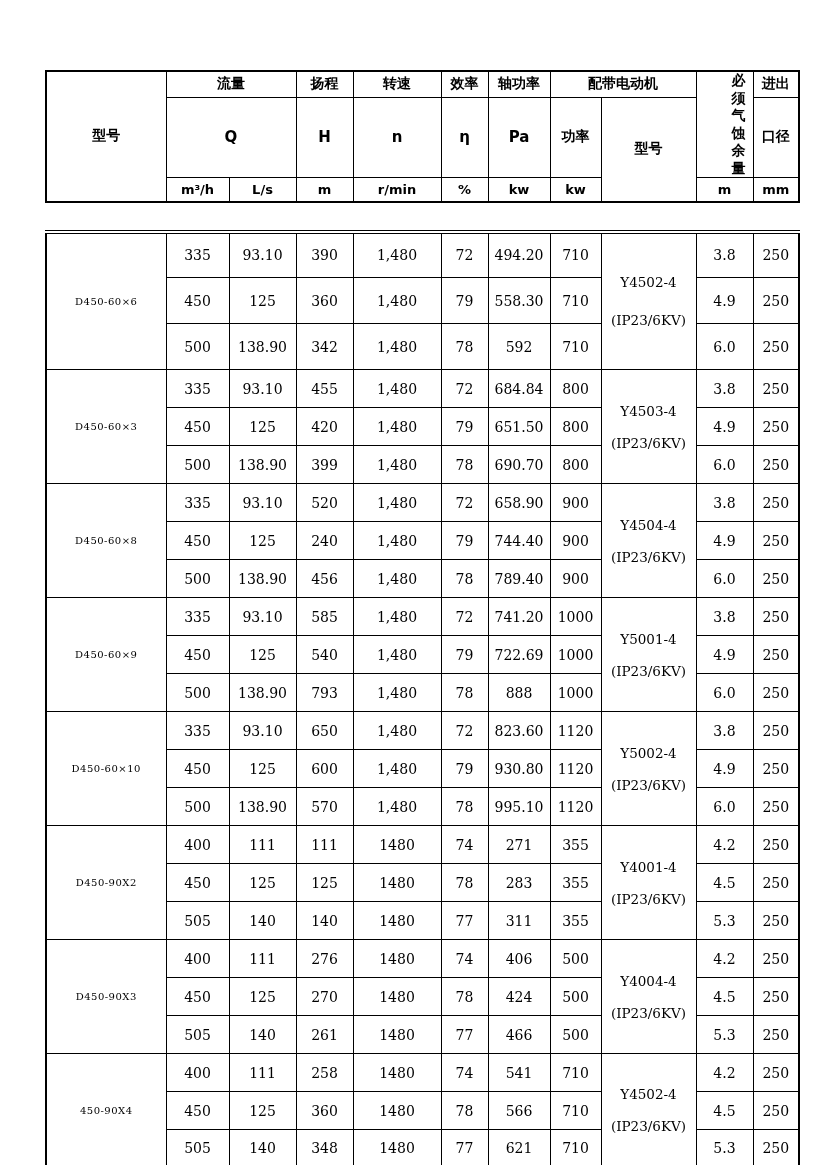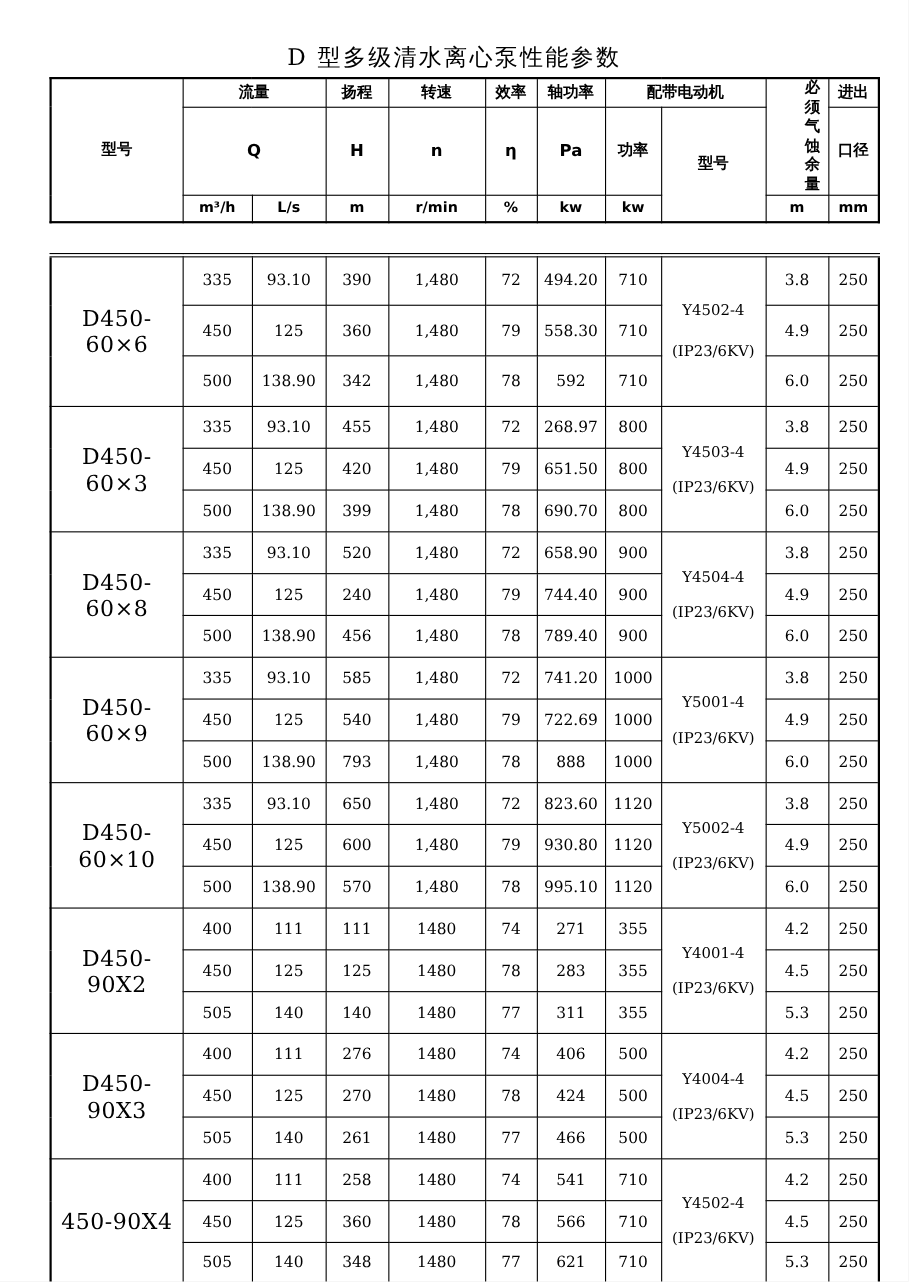--- a/index.html
+++ b/index.html
@@ -42,30 +42,29 @@
   tr.hrow2 { height: 34px; }
   tr.hrow3 { height: 24px; }
   .two-line div { line-height: 1.25; margin-left: 28px; }
   table.body-tbl {
     margin-top: 27px;
     border: 2px solid #000;
     border-top: 4px double #000;
   }
   table.body-tbl tr { height: 38px; }
   table.body-tbl tbody:first-of-type tr { height: 46px; }
-  td.model-cell { font-size: 20px; letter-spacing: 0.5px; margin-left: 48px; }
+  td.model-cell { font-size: 10px; letter-spacing: 0.5px; margin-left: 48px; }
   td.motor-cell { font-size: 13.5px; }
   td.motor-cell div + div { margin-top: 16px; }
   table.body-tbl tbody:first-of-type td.motor-cell div + div { margin-top: 22px; }
 </style>
 </head>
 <body>
 
 <div class="page">
-  <h1 class="title">D 型多级清水离心泵性能参数</h1>
 
   <div class="tables">
 
     <table class="tbl header-tbl">
       <colgroup>
         <col style="width:120px">
           <col style="width:63px">
           <col style="width:67px">
         <col style="width:57px">
           <col style="width:88px">
@@ -172,21 +171,21 @@
   </tbody>
 
   <tbody>
     <tr>
       <td rowspan="3" class="model-cell">D450-60×3</td>
       <td>335</td>
       <td>93.10</td>
       <td>455</td>
       <td>1,480</td>
       <td>72</td>
-      <td>268.97</td>
+      <td>684.84</td>
       <td>800</td>
       <td rowspan="3" class="motor-cell">
         <div>Y4503-4</div>
         <div>(IP23/6KV)</div>
       </td>
       <td>3.8</td>
       <td>250</td>
     </tr>
     <tr>
       <td>450</td>

